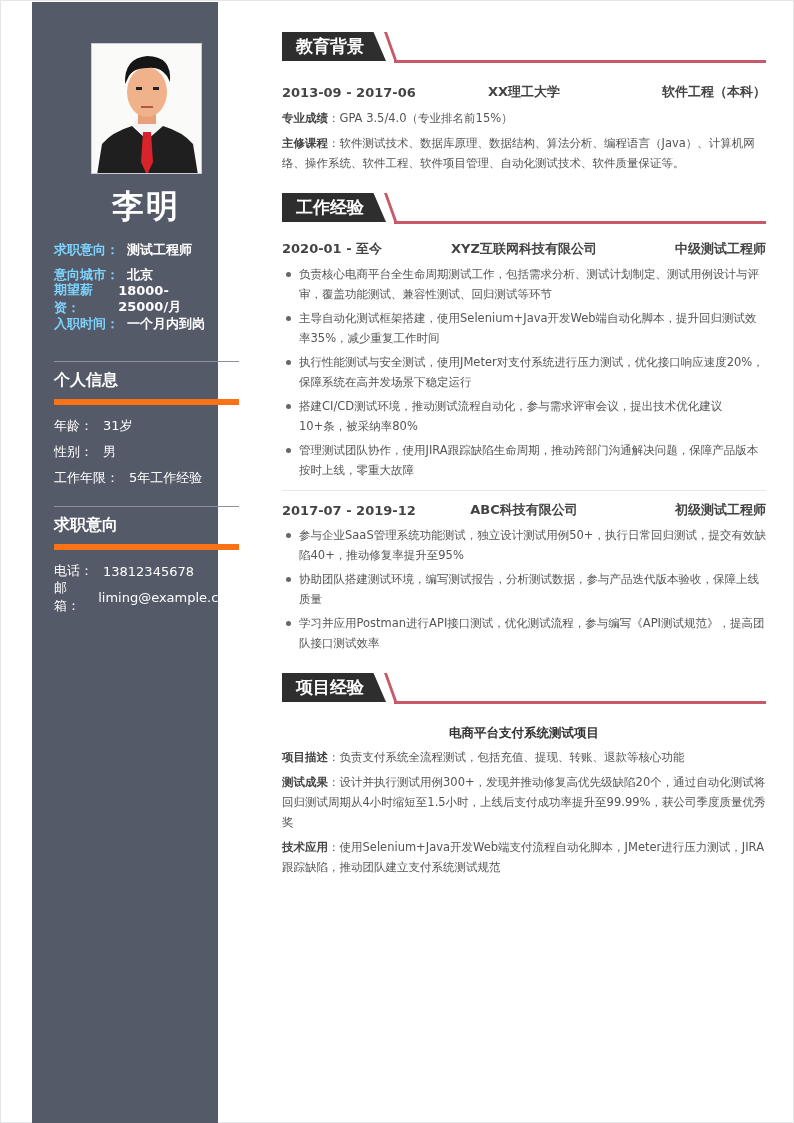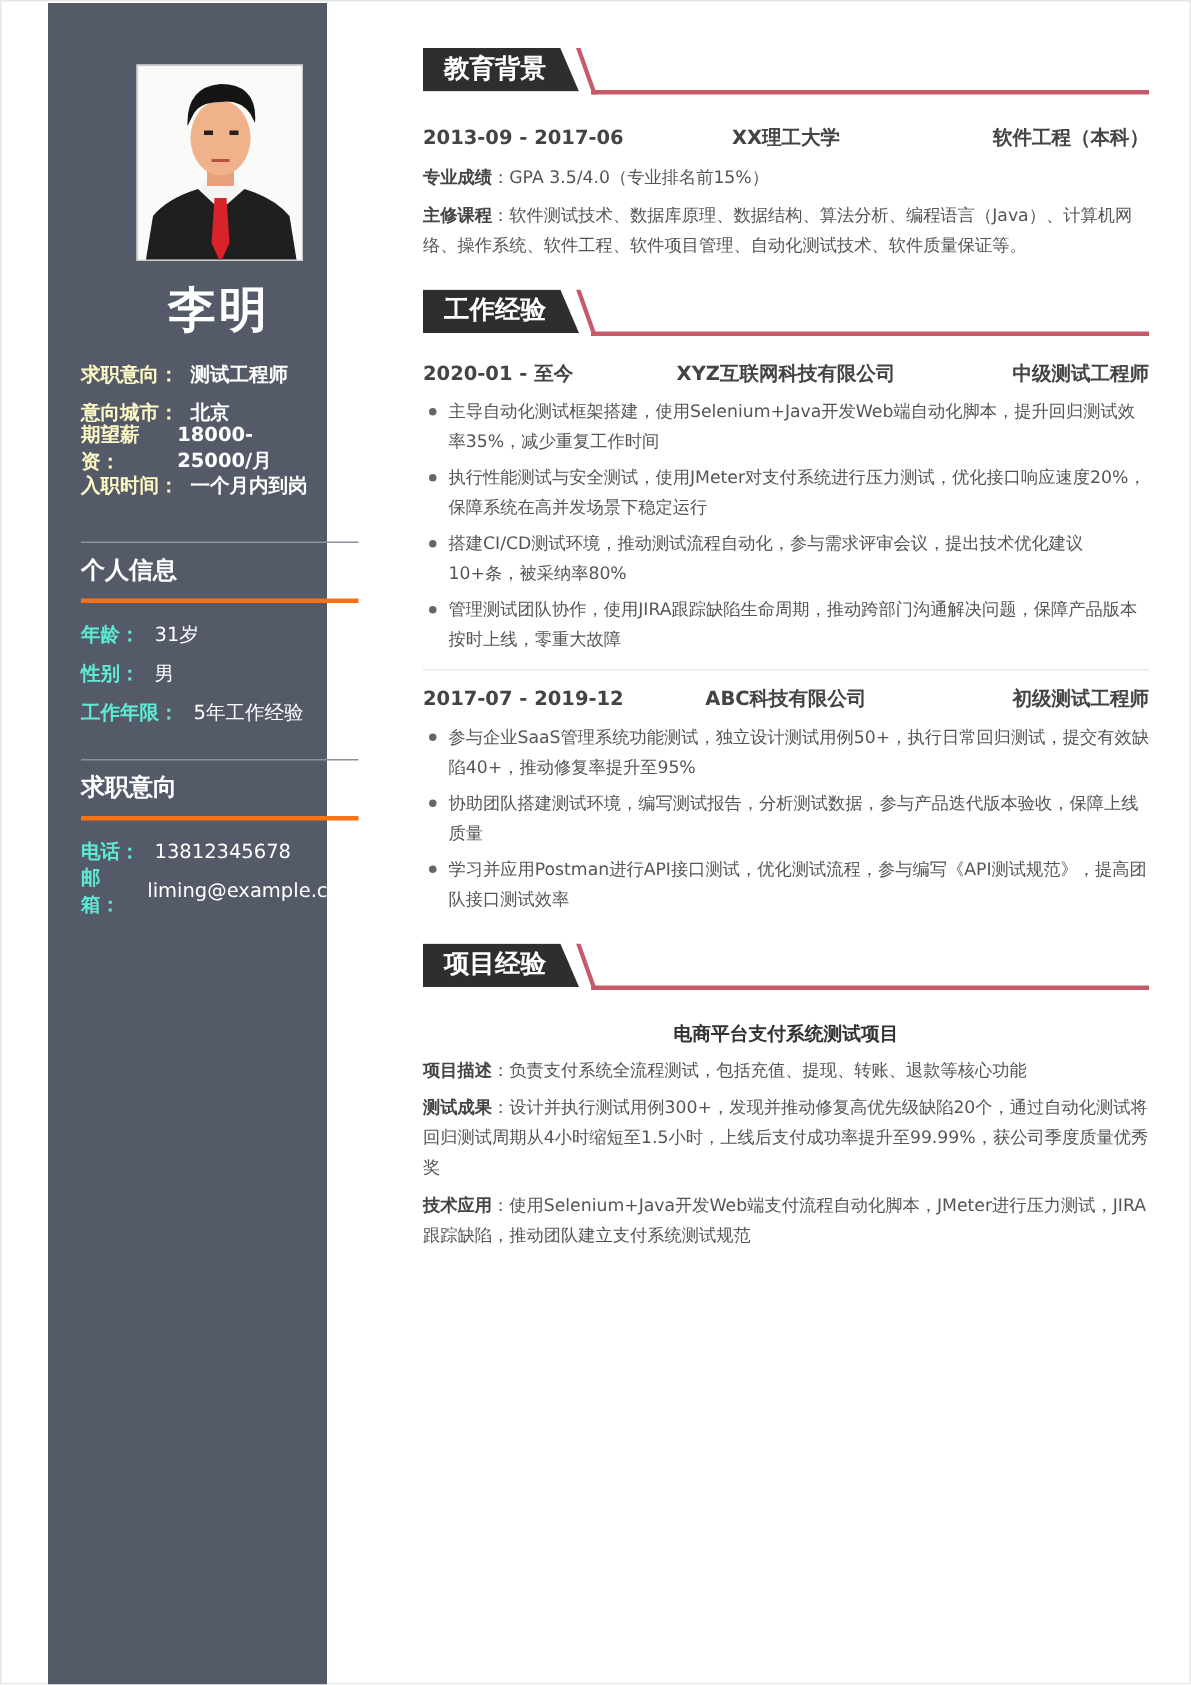--- a/index.html
+++ b/index.html
@@ -16,30 +16,30 @@
   .photo {
     position: absolute; left: 59px; top: 41px; width: 111px; height: 131px;
     background: #fafaf8; border: 1px solid #c9ccd2; overflow: hidden;
   }
   .name {
     position: absolute; left: 0; top: 183px; width: 228px; text-align: center;
     font-size: 32px; font-weight: bold; letter-spacing: 2px; color: #ffffff;
   }
   .intent { position: absolute; left: 22px; top: 236px; }
   .kv-row { display: flex; height: 24.5px; align-items: center; font-size: 13px; font-weight: bold; }
-  .kv-row .k { color: #fef9c3; width: 73px; }
+  .kv-row .k { color: #7dd3fc; width: 73px; }
   .kv-row .v { color: #ffffff; }
   .side-section { position: absolute; left: 22px; width: 185px; }
   .side-title {
-    border-top: 1px solid #8b909c; border-bottom: 3px solid #f97316;
+    border-top: 1px solid #8b909c; border-bottom: 6px solid #f97316;
     font-size: 16px; font-weight: bold; color: #ffffff; padding: 8px 0 8px 0;
   }
   .info-list { padding-top: 8px; }
   .info-row { display: flex; height: 26px; align-items: center; font-size: 13px; }
-  .info-row .k { color: #5eead4; font-weight: bold; margin-right: 10px; }
+  .info-row .k { color: #ffffff; font-weight: normal; margin-right: 10px; }
   .info-row .v { color: #ffffff; }
   .main { position: absolute; left: 281px; top: 0; width: 484px; }
   .sec-head { position: relative; height: 34px; }
   .sec-tag {
     position: absolute; left: 0; top: 0; height: 29px; width: 104px;
     background: #2e2e2e; color: #ffffff; font-weight: bold; font-size: 17px;
     line-height: 29px; padding-left: 14px;
     clip-path: polygon(0 0, 88% 0, 100% 100%, 0 100%);
   }
   .sec-slash { position: absolute; left: 100px; top: 0; width: 16px; height: 32px; }
@@ -163,20 +163,21 @@
       <div class="sec-line"></div>
     </div>
 
     <div style="margin-top:11px;">
       <div class="row3">
         <span class="l">2020-01 - 至今</span>
         <span class="mid">XYZ互联网科技有限公司</span>
         <span class="r">中级测试工程师</span>
       </div>
       <ul class="bullets" style="margin-top:4px;">
+        <li>负责核心电商平台全生命周期测试工作，包括需求分析、测试计划制定、测试用例设计与评审，覆盖功能测试、兼容性测试、回归测试等环节</li>
         <li>主导自动化测试框架搭建，使用Selenium+Java开发Web端自动化脚本，提升回归测试效率35%，减少重复工作时间</li>
         <li>执行性能测试与安全测试，使用JMeter对支付系统进行压力测试，优化接口响应速度20%，保障系统在高并发场景下稳定运行</li>
         <li>搭建CI/CD测试环境，推动测试流程自动化，参与需求评审会议，提出技术优化建议10+条，被采纳率80%</li>
         <li>管理测试团队协作，使用JIRA跟踪缺陷生命周期，推动跨部门沟通解决问题，保障产品版本按时上线，零重大故障</li>
       </ul>
     </div>
 
     <div class="divider" style="margin-top:10px;"></div>
 
     <div style="margin-top:8px;">

